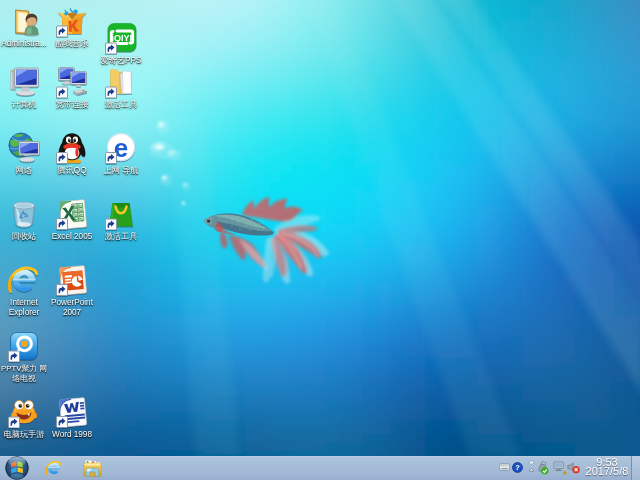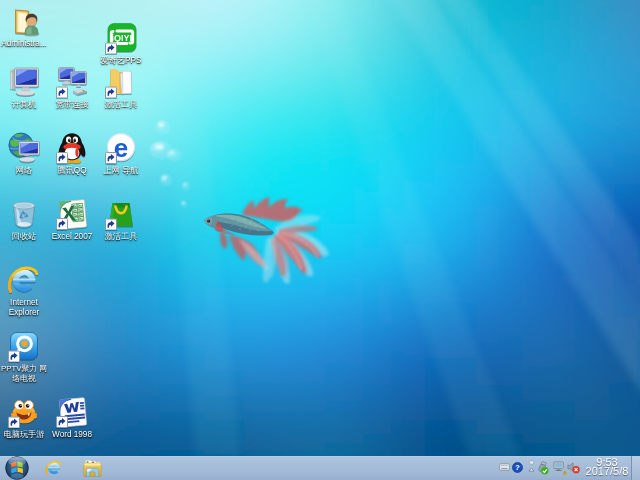--- a/index.html
+++ b/index.html
@@ -210,20 +210,34 @@
 <path d="M9.4,6.9 L18.9,7.7 L18.9,27.5 L9.4,26.8 Z" fill="#f7e7ae"></path>
 <path d="M10.6,8 L17.7,8.6 L17.7,27.1 L10.6,26.5 Z" fill="#fdf6d8"></path>
 <ellipse cx="23.5" cy="28.6" rx="7.8" ry="2.3" fill="#8a7a4a" opacity="0.4"></ellipse>
 <path d="M16.8,26.5 C16.8,22.6 19.6,20.7 23.5,20.7 C27.4,20.7 30.2,22.6 30.2,26.5 L30.2,29.3 L16.8,29.3 Z" fill="#5f9a74"></path>
 <path d="M18.4,26.3 C18.4,23.6 20.5,21.9 23.5,21.9 L23.5,29.3 L18.4,29.3 Z" fill="#7cb28c"></path>
 <circle cx="23.5" cy="15.2" r="5.6" fill="#dbab7a"></circle>
 <path d="M23.5,8.7 C27.3,8.7 29.6,11.3 29.3,14.6 C29.1,16.7 28.5,17.4 28.5,17.4 C28.8,14.4 27.8,12.9 26,12.5 C23.9,12 21.3,12.3 19.6,14 C18.7,14.9 18.3,16.6 18.5,17.7 C17.8,16.6 17.5,15.1 17.7,13.6 C18.1,10.5 20.4,8.7 23.5,8.7 Z" fill="#4a3a2c"></path>
 </svg>
       <div class="lbl">Administra...</div>
     </div>
+<div class="icon" style="left:40px;top:5px;">
+      <svg width="32" height="32" id="i-kuwo" viewBox="0 0 32 32">
+<path d="M6,12 L16,14 L26.5,12 L25.5,29 L7,29 Z" fill="#f29a1f"></path>
+<path d="M6,12 L16,14 L16,29 L7,29 Z" fill="#fcb733"></path>
+<path d="M6,12 L1.8,7.5 L11,8.8 L16,14 Z" fill="#fdc847"></path>
+<path d="M26.5,12 L30.5,7.8 L21,9 L16,14 Z" fill="#f7a824"></path>
+<path d="M11,8.8 L16,14 L21,9 L16,7.6 Z" fill="#c87818"></path>
+<path d="M12.5,16 L15.5,15.6 L15.6,20 L18.8,15.2 L22.5,14.7 L18.6,20.2 C18.6,20.2 20.6,23.4 21.2,24.2 C21.9,25.2 22.6,25.1 23.2,24.9 C22.9,26 22,26.8 20.6,26.6 C19.6,26.5 18.9,26 18.2,24.9 C17.7,24.1 16.6,22.3 16.6,22.3 L15.7,23.4 L15.8,26.9 L12.9,26.5 Z" fill="#e8541c"></path>
+<path d="M13.6,2.8 L14.6,3.0 C15.1,5 16.2,5.8 17.6,6.2 C17.9,4.9 18.9,4.3 19.9,4.5 C21,4.7 21.8,5.7 21.6,6.8 C21.4,7.9 20.4,8.6 19.3,8.4 C18.6,8.3 17.9,7.8 17.7,7.1 C15.5,7 13.9,5.3 13.6,2.8 Z" fill="#28a0dc"></path>
+<path d="M8.3,4.4 L9.2,4.4 C9.9,6.1 11,6.6 12.1,6.7 L12.1,8.5 C12.1,9.6 11.2,10.3 10.2,10.3 C9.1,10.3 8.3,9.6 8.3,8.7 C8.3,7.8 9.1,7 10.2,7 C10.5,7 10.8,7.1 11.1,7.2 C10,6.8 9,6.1 8.3,4.4 Z" fill="#28a0dc"></path>
+<use href="#sbadge" x="0" y="20.5"></use>
+</svg>
+      <div class="lbl">酷我音乐</div>
+    </div>
 <div class="icon" style="left:89px;top:22px;">
       <svg width="32" height="32" id="i-iqiyi" viewBox="0 0 32 32">
 <rect x="3" y="1.5" width="28" height="28" rx="6" fill="#18b52a"></rect>
 <rect x="3" y="1.5" width="28" height="28" rx="6" fill="none" stroke="#0ea024" stroke-width="0.6"></rect>
 <path d="M8,9.5 C7,9.5 6.3,10.2 6.3,11.2 L6.3,19.8 C6.3,20.8 7,21.5 8,21.5 L22,21.5" fill="none" stroke="#fff" stroke-width="2.9" stroke-linecap="round"></path>
 <path d="M12,9 L26,9 C27,9 27.7,9.7 27.7,10.7 L27.7,19.2 C27.7,20.2 27,21 26,21 L25,21" fill="none" stroke="#fff" stroke-width="2.9" stroke-linecap="round"></path>
 <text x="16.8" y="18.8" font-family="Liberation Sans,sans-serif" font-size="9" font-weight="bold" fill="#fff" text-anchor="middle">iQIYI</text>
 <use href="#sbadge" x="0" y="20.5"></use>
 </svg>
       <div class="lbl">爱奇艺PPS</div>
@@ -366,37 +380,58 @@
 <g stroke="#3f9150" stroke-width="0.9" opacity="0.85">
 <path d="M17.3,7.4 L21.1,9.2 M17.3,9 L21.1,10.8 M22.7,7.4 L26.5,9.2 M22.7,9 L26.5,10.8"></path>
 <path d="M17.3,11.8 L21.1,13.6 M17.3,13.4 L21.1,15.2 M22.7,11.8 L26.5,13.6 M22.7,13.4 L26.5,15.2"></path>
 <path d="M17.3,16.2 L21.1,18 M17.3,17.8 L21.1,19.6 M22.7,16.2 L26.5,18 M22.7,17.8 L26.5,19.6"></path>
 <path d="M17.3,20.6 L21.1,22.4 M17.3,22.2 L21.1,24 M22.7,20.6 L26.5,22.4 M22.7,22.2 L26.5,24"></path>
 </g>
 <path d="M6.8,9.4 L10.4,8.9 C10.4,8.9 12.1,12 12.6,13.2 C13.6,11.5 15.6,8.2 15.6,8.2 L19.2,7.8 C19.2,7.8 15.3,13.6 14.5,14.9 C15.4,16.5 19.6,23 19.6,23 L15.8,22.6 C15.8,22.6 13.3,18.3 12.6,17 C11.8,18.3 9.6,21.9 9.6,21.9 L6.2,21.5 C6.2,21.5 9.9,16.3 10.8,14.9 C10,13.6 6.8,9.4 6.8,9.4 Z" fill="#1e6b40"></path>
 </g>
 <use href="#sbadge" x="0" y="20"></use>
 </svg>
-      <div class="lbl">Excel 2007</div>
+      <div class="lbl">Excel 2005</div>
     </div>
 <div class="icon" style="left:89px;top:198px;">
       <svg width="32" height="32" id="i-bag" viewBox="0 0 32 32">
 <path d="M7.5,5 L24.5,5 L28,28.5 L4,28.5 Z" fill="#27a01e"></path>
 <path d="M7.5,5 L24.5,5 L25.2,9.5 L6.8,9.5 Z" fill="#1d8a16"></path>
 <path d="M7.5,5 L10,5 L6.8,28.5 L4,28.5 Z" fill="#35b42a" opacity="0.7"></path>
 <path d="M10.5,8.5 C11.5,13 13.5,15.2 16,15.2 C18.5,15.2 20.5,13 21.5,8.5" fill="none" stroke="#f2c91e" stroke-width="2.6" stroke-linecap="round"></path>
 <use href="#sbadge" x="0" y="20.5"></use>
 </svg>
       <div class="lbl">激活工具</div>
     </div>
 <div class="icon" style="left:-8px;top:264px;">
       <svg width="32" height="32" id="i-ie" viewBox="1 1 32 32">
         <use href="#ielogo"></use>
       </svg>
       <div class="lbl">Internet Explorer</div>
+    </div>
+<div class="icon" style="left:40px;top:264px;">
+      <svg width="32" height="32" id="i-ppt" viewBox="0 0 32 32">
+<g transform="rotate(-5 16 16)">
+<rect x="4.5" y="2.8" width="25" height="27.4" rx="1.5" fill="#faf3ec"></rect>
+<rect x="4.5" y="2.8" width="25" height="27.4" rx="1.5" fill="none" stroke="#d8c4b4" stroke-width="0.7"></rect>
+<path d="M4.5,16 C4.5,9 8.5,4.4 16,3.8 L16.5,2.8 L4.5,2.8 Z" fill="#e8742c"></path>
+<path d="M4.5,13 C4.9,8.2 8.5,4.6 14,3.9 L14.5,2.8 L4.5,2.8 Z" fill="#f2a06a" opacity="0.8"></path>
+<rect x="7" y="7.5" width="20" height="18.5" fill="#d84a10"></rect>
+<path d="M7,7.5 L27,7.5 L27,13 L7,20 Z" fill="#ef7030" opacity="0.85"></path>
+<g fill="#fff">
+<rect x="9" y="11" width="7.2" height="2.2"></rect>
+<rect x="9" y="14.6" width="6" height="1.6"></rect>
+<rect x="9" y="17.4" width="6.6" height="1.6"></rect>
+</g>
+<path d="M21,17.8 L21,12.4 A5.4,5.4 0 1 0 25.3,21.1 Z" fill="#fff"></path>
+<path d="M22.3,12.3 A5.6,5.6 0 0 1 26.7,16.8 L22.6,17.4 Z" fill="#fff" opacity="0.95"></path>
+</g>
+<use href="#sbadge" x="0" y="20"></use>
+</svg>
+      <div class="lbl">PowerPoint 2007</div>
     </div>
 <div class="icon" style="left:-8px;top:330px;">
       <svg width="32" height="32" id="i-pptv" viewBox="0 0 32 32">
 <defs>
           <linearGradient id="pptvg" x1="0" y1="0" x2="0" y2="1">
 <stop offset="0" stop-color="#8fd8f8"></stop>
             <stop offset="0.5" stop-color="#3fa6e8"></stop>
             <stop offset="1" stop-color="#1272c8"></stop>
 </linearGradient>
         </defs>

